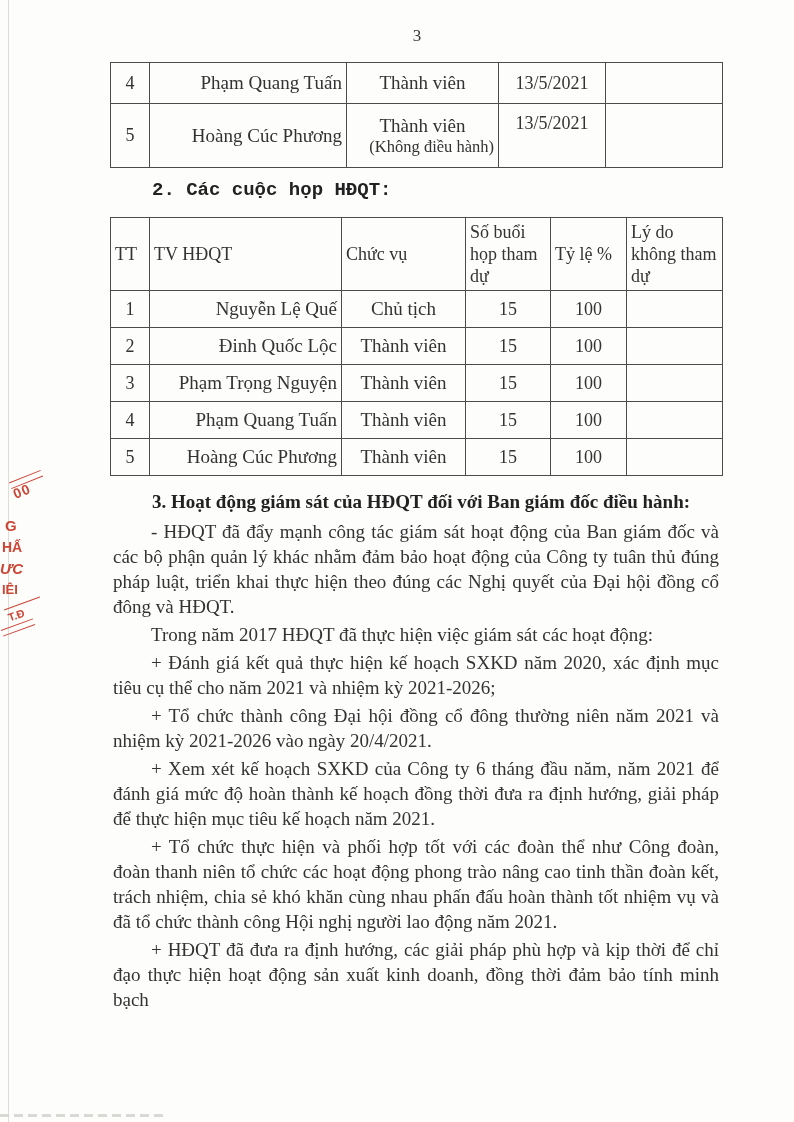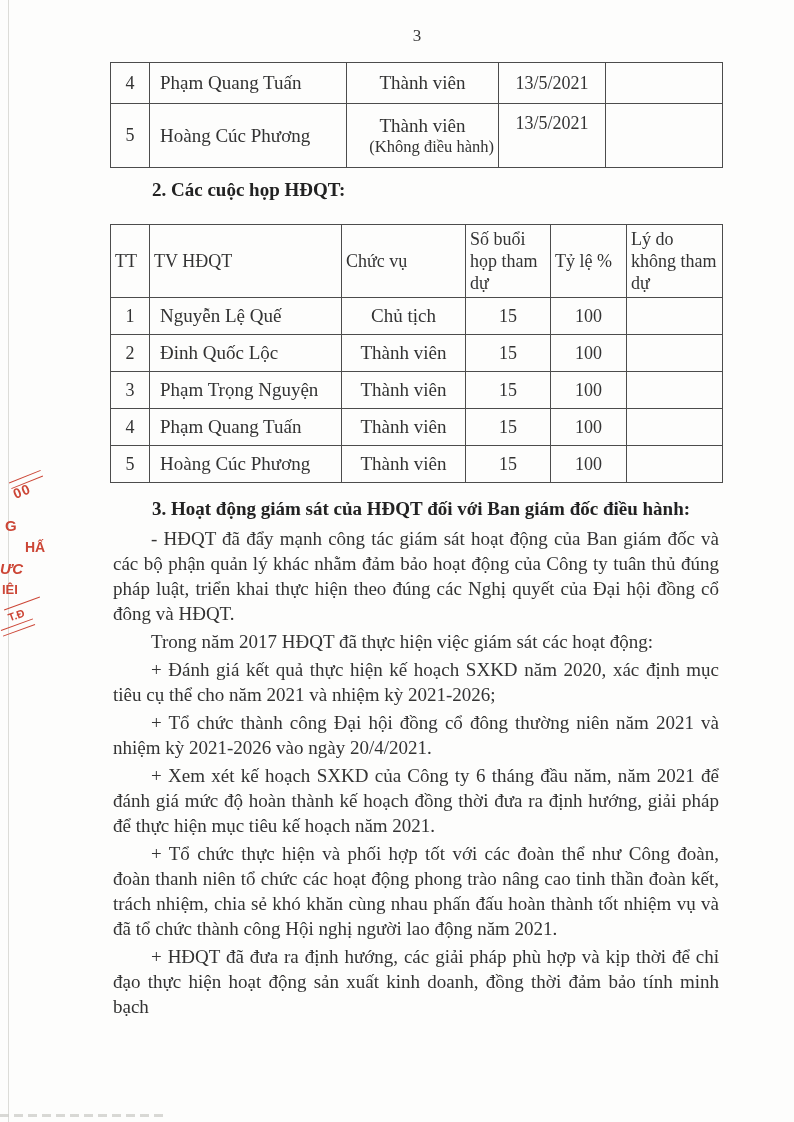--- a/index.html
+++ b/index.html
@@ -14,52 +14,52 @@
     background:repeating-linear-gradient(90deg,#cfcfcb 0 9px, transparent 9px 14px); opacity:.8; }
 
   .page-number { position:absolute; top:26px; left:40px; width:754px; text-align:center;
     font-size:17px; color:#3a3a3a; }
 
   .content { position:absolute; left:110px; top:62px; width:612px; }
 
   table { border-collapse:collapse; table-layout:fixed; width:612px; }
   td, th { border:1.6px solid #4c4c4c; padding:2px 4px; font-size:18px; color:#333; font-weight:normal; }
   .center { text-align:center; }
-  .name-cell { text-align:left; padding-left:10px; font-size:19px; }
+  .name-cell { text-align:right; padding-left:10px; font-size:19px; }
 
   .t1-row1 { height:41px; }
   .t1-row2 { height:64px; }
   .pos-note { font-size:16.5px;text-align:right; }
   .vtop { vertical-align:top; padding-top:9px; }
 
   .t2 thead tr { height:73px; }
   .t2 thead th { font-size:18px; line-height:22px; text-align:left; }
   .t2 tbody tr { height:37px; }
 
   .sec-heading {
     font-weight:bold; font-size:19px; color:#222;
     padding-left:42px; white-space:nowrap;
   }
-  .h2 { margin:11px 0 23px 0; }
+  .h2 { margin:11px 0 16px 0;font-family:Liberation Mono, monospace; }
   .h3 { margin:15px 0 6px 0; }
 
   .para {
     margin:3px; font-size:19px; line-height:25px;
     text-align:justify; text-indent:38px; color:#333;
   }
 
   
   .stamp { position:absolute; left:0; top:470px; width:52px; height:180px;
     color:#cc4636; font-family:"Liberation Sans","DejaVu Sans",sans-serif; font-weight:bold; }
   .stamp > span { position:absolute; display:block; }
   .sline { width:34px; height:5px; border-top:1.6px solid currentColor; border-bottom:1.6px solid currentColor; }
   .sline1 { left:9px; top:6px; transform:rotate(-22deg); }
   .sf0 { left:13px; top:13px; font-size:14px; letter-spacing:1px; transform:rotate(-22deg); }
   .sf1 { left:5px;  top:47px;  font-size:15px; }
-  .sf2 { left:2px;  top:69px;  font-size:14px;margin-left:23px; }
+  .sf2 { left:2px;  top:69px;  font-size:14px; }
   .sf3 { left:0px;  top:90px;  font-size:15px; font-style:italic; }
   .sf4 { left:2px;  top:112px; font-size:13px; }
   .sline2 { left:3px; top:133px; width:38px; height:0; border-bottom:1.6px solid currentColor; border-top:none; transform:rotate(-20deg); }
   .sf5 { left:8px; top:139px; font-size:11px; transform:rotate(-20deg); }
   .sline3 { left:1px; top:154px; transform:rotate(-20deg); }
 </style>
 </head>
 <body>
 
 <div class="page">

